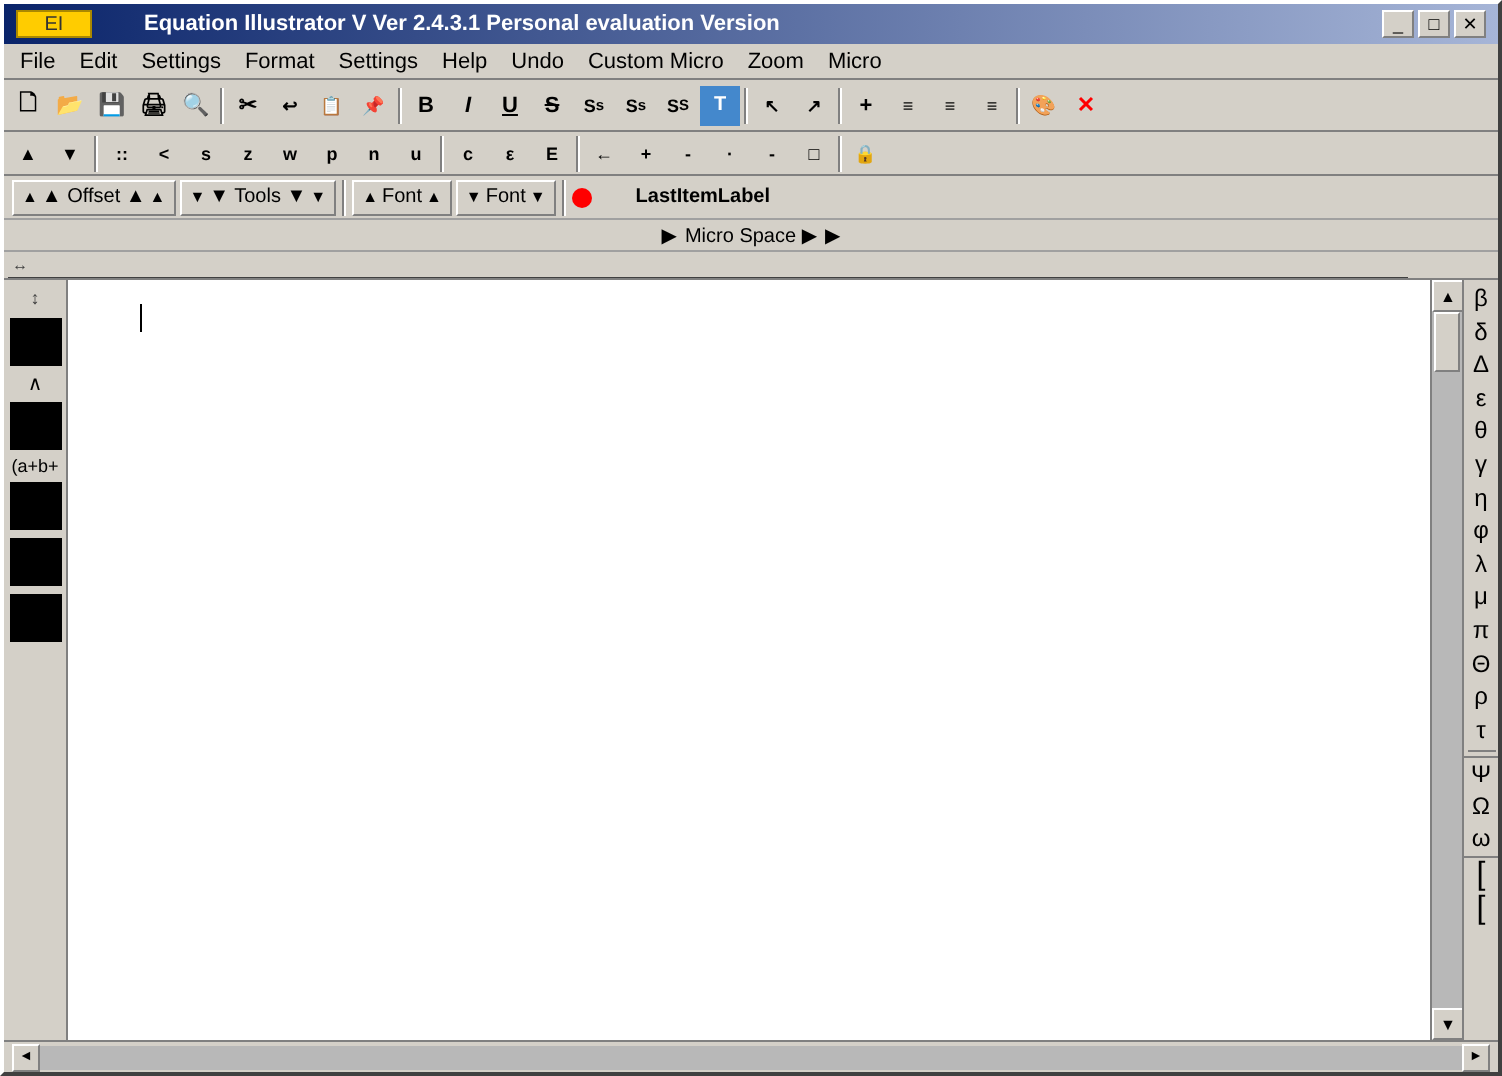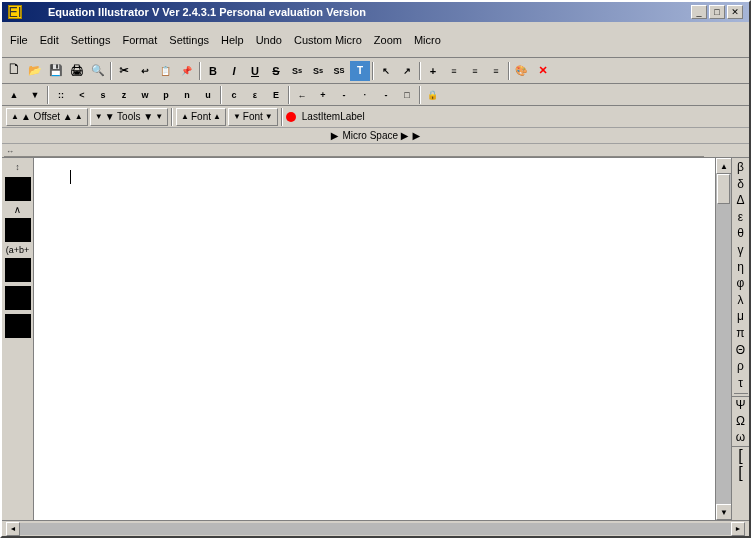--- a/index.html
+++ b/index.html
@@ -30,25 +30,25 @@
       justify-content: space-between;
       height: 20px;
       flex-shrink: 0;
     }
     .titlebar-left {
       display: flex;
       align-items: center;
       gap: 4px;
     }
     .titlebar-icon {
-      width: 14px;
+      width: 38px;
       height: 14px;
       background: #ffcc00;
       border: 1px solid #aa8800;
-      font-size: 14px;
+      font-size: 10px;
       display: flex;
       align-items: center;
       justify-content: center;
       color: #333;
     }
     .titlebar-title {
       font-size: 11px;
       font-weight: bold;
       padding-left: 22px;
     }
@@ -68,21 +68,21 @@
       justify-content: center;
       font-size: 9px;
       cursor: pointer;
       color: #000;
     }
     .titlebar-btn.close { background: #d4d0c8; }
     .menubar {
       background: #d4d0c8;
       display: flex;
       align-items: center;
-      height: 36px;
+      height: 18px;
       padding: 0 2px;
       border-bottom: 1px solid #808080;
       flex-shrink: 0;
     }
     .menu-item {
       padding: 2px 6px;
       cursor: pointer;
       font-size: 11px;
     }
     .toolbar {
@@ -436,21 +436,21 @@
       <span style="font-size:10px;">Font</span>
       <span class="arrow">▲</span>
     </div>
     <div class="offset-btn">
       <span class="arrow">▼</span>
       <span style="font-size:10px;">Font</span>
       <span class="arrow">▼</span>
     </div>
     <div class="tb-sep-raise"></div>
     <span class="red-dot"></span>
-    <span style="margin-left:4px;font-size:10px;">LastItemLabel</span>
+    <span style="margin-left:20px;font-size:10px;font-weight:bold;">LastItemLabel</span>
   </div>
 
   <div class="micro-space-bar">
     <span>▶</span>
     <span style="font-size:10px;">Micro Space ▶</span>
     <span>▶</span>
   </div>
 
   <div class="ruler">
     <div class="ruler-content">

